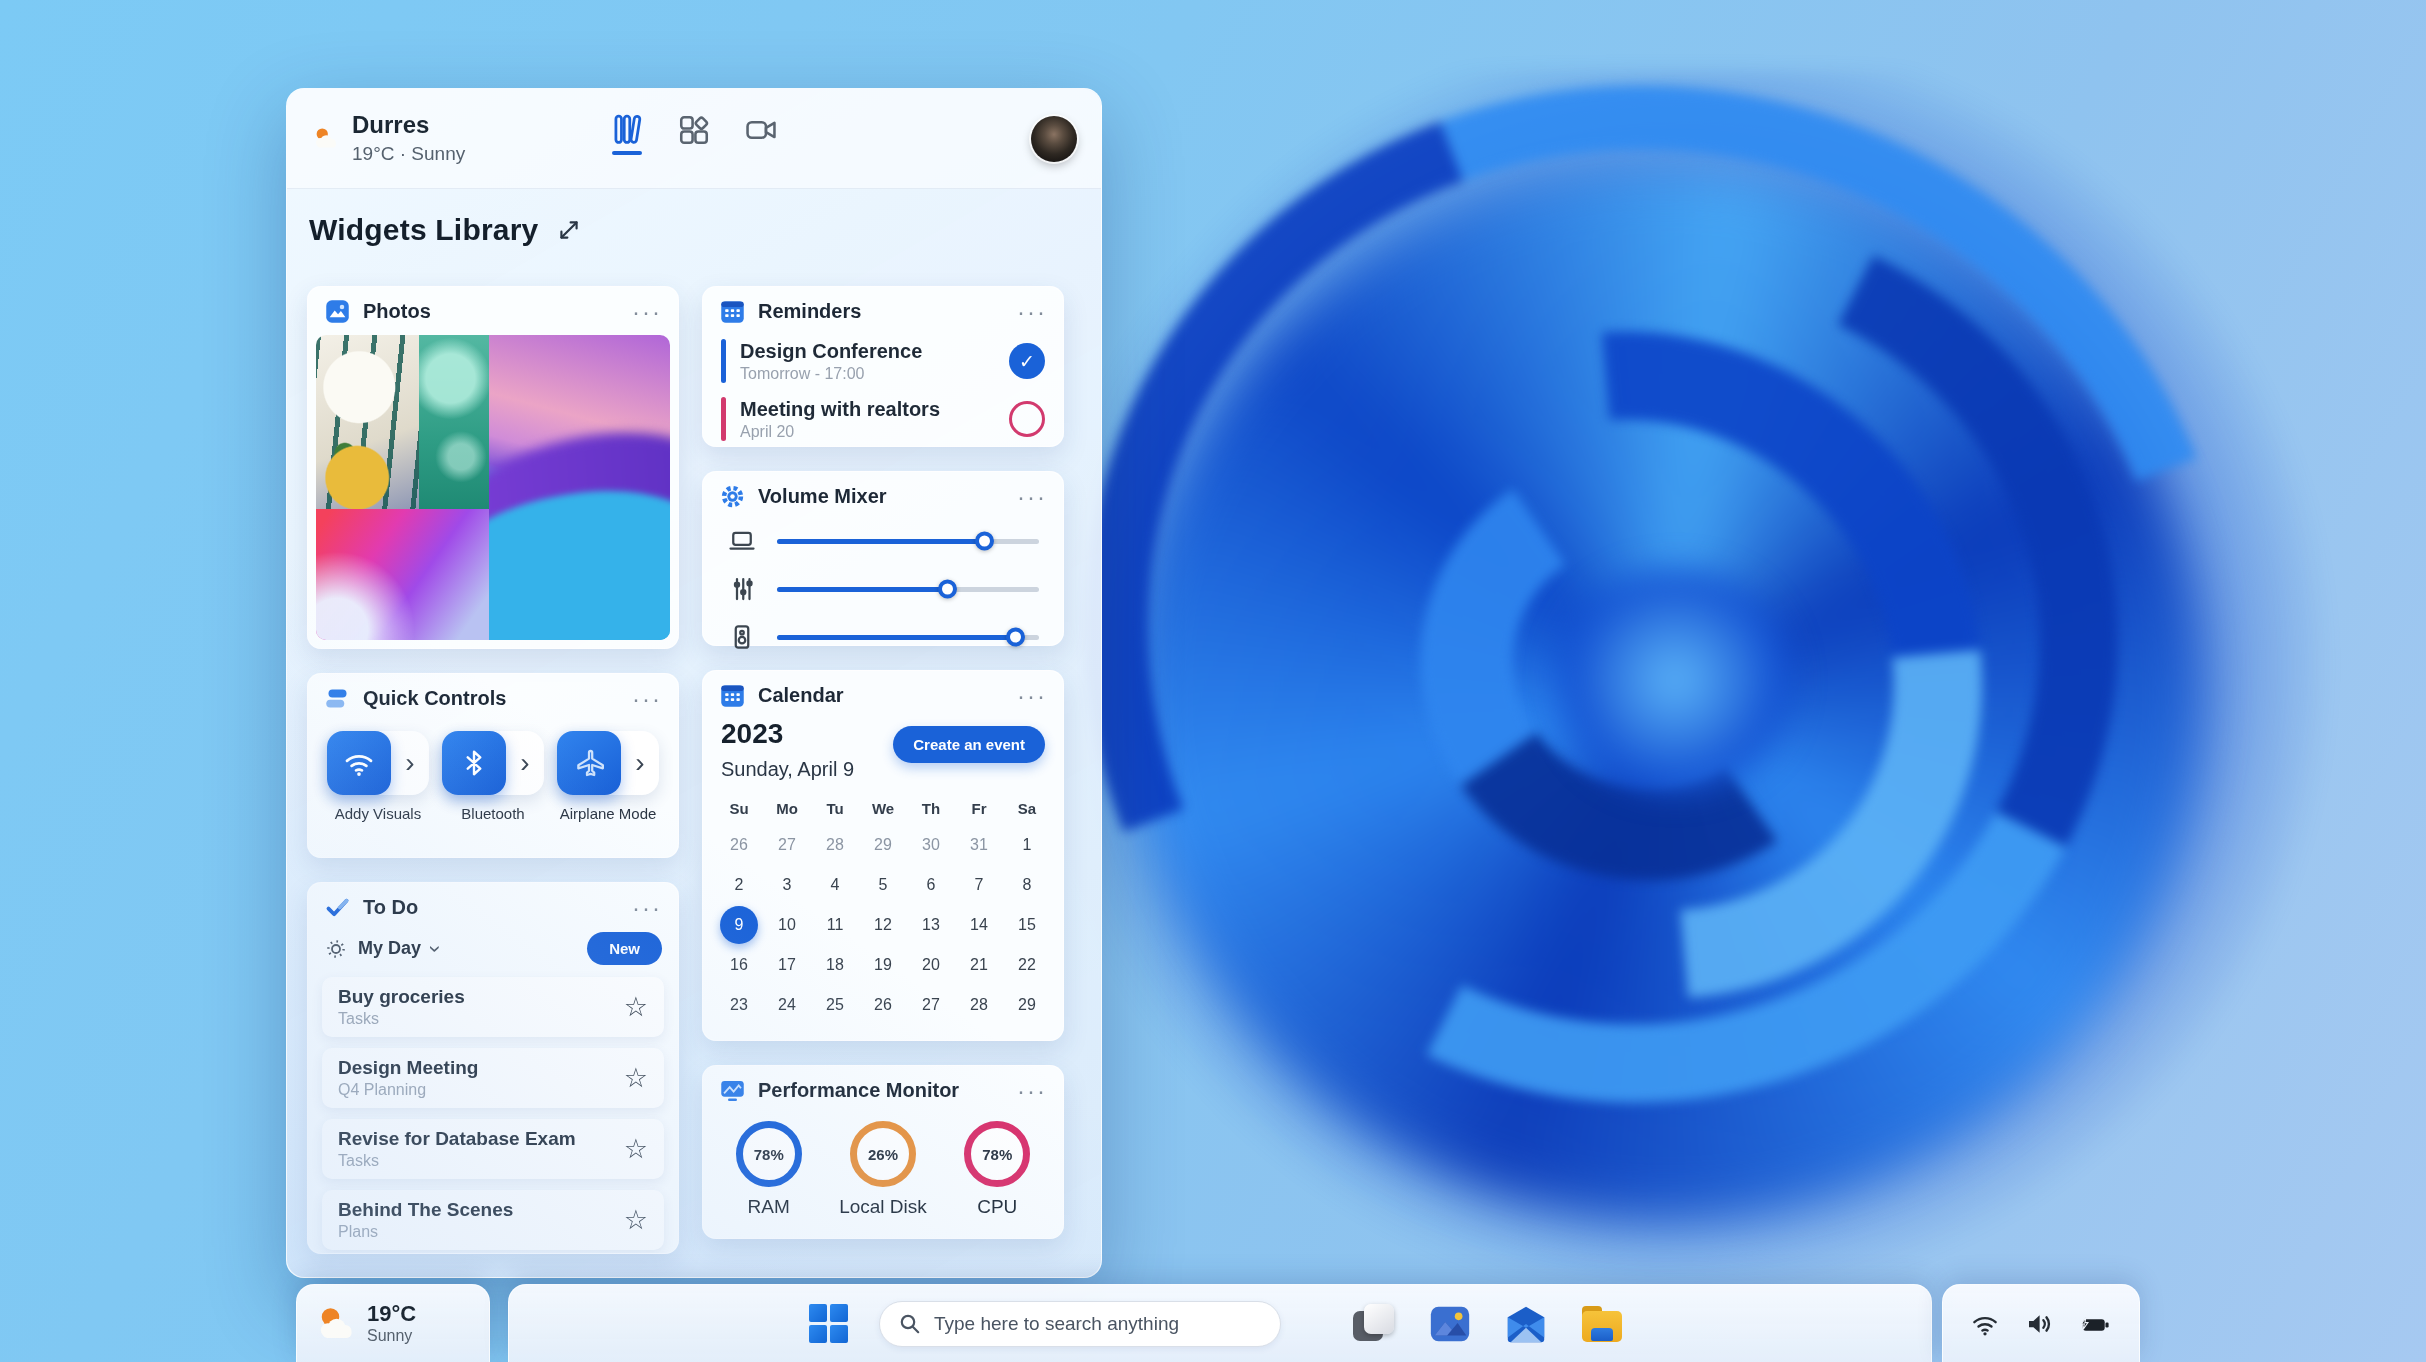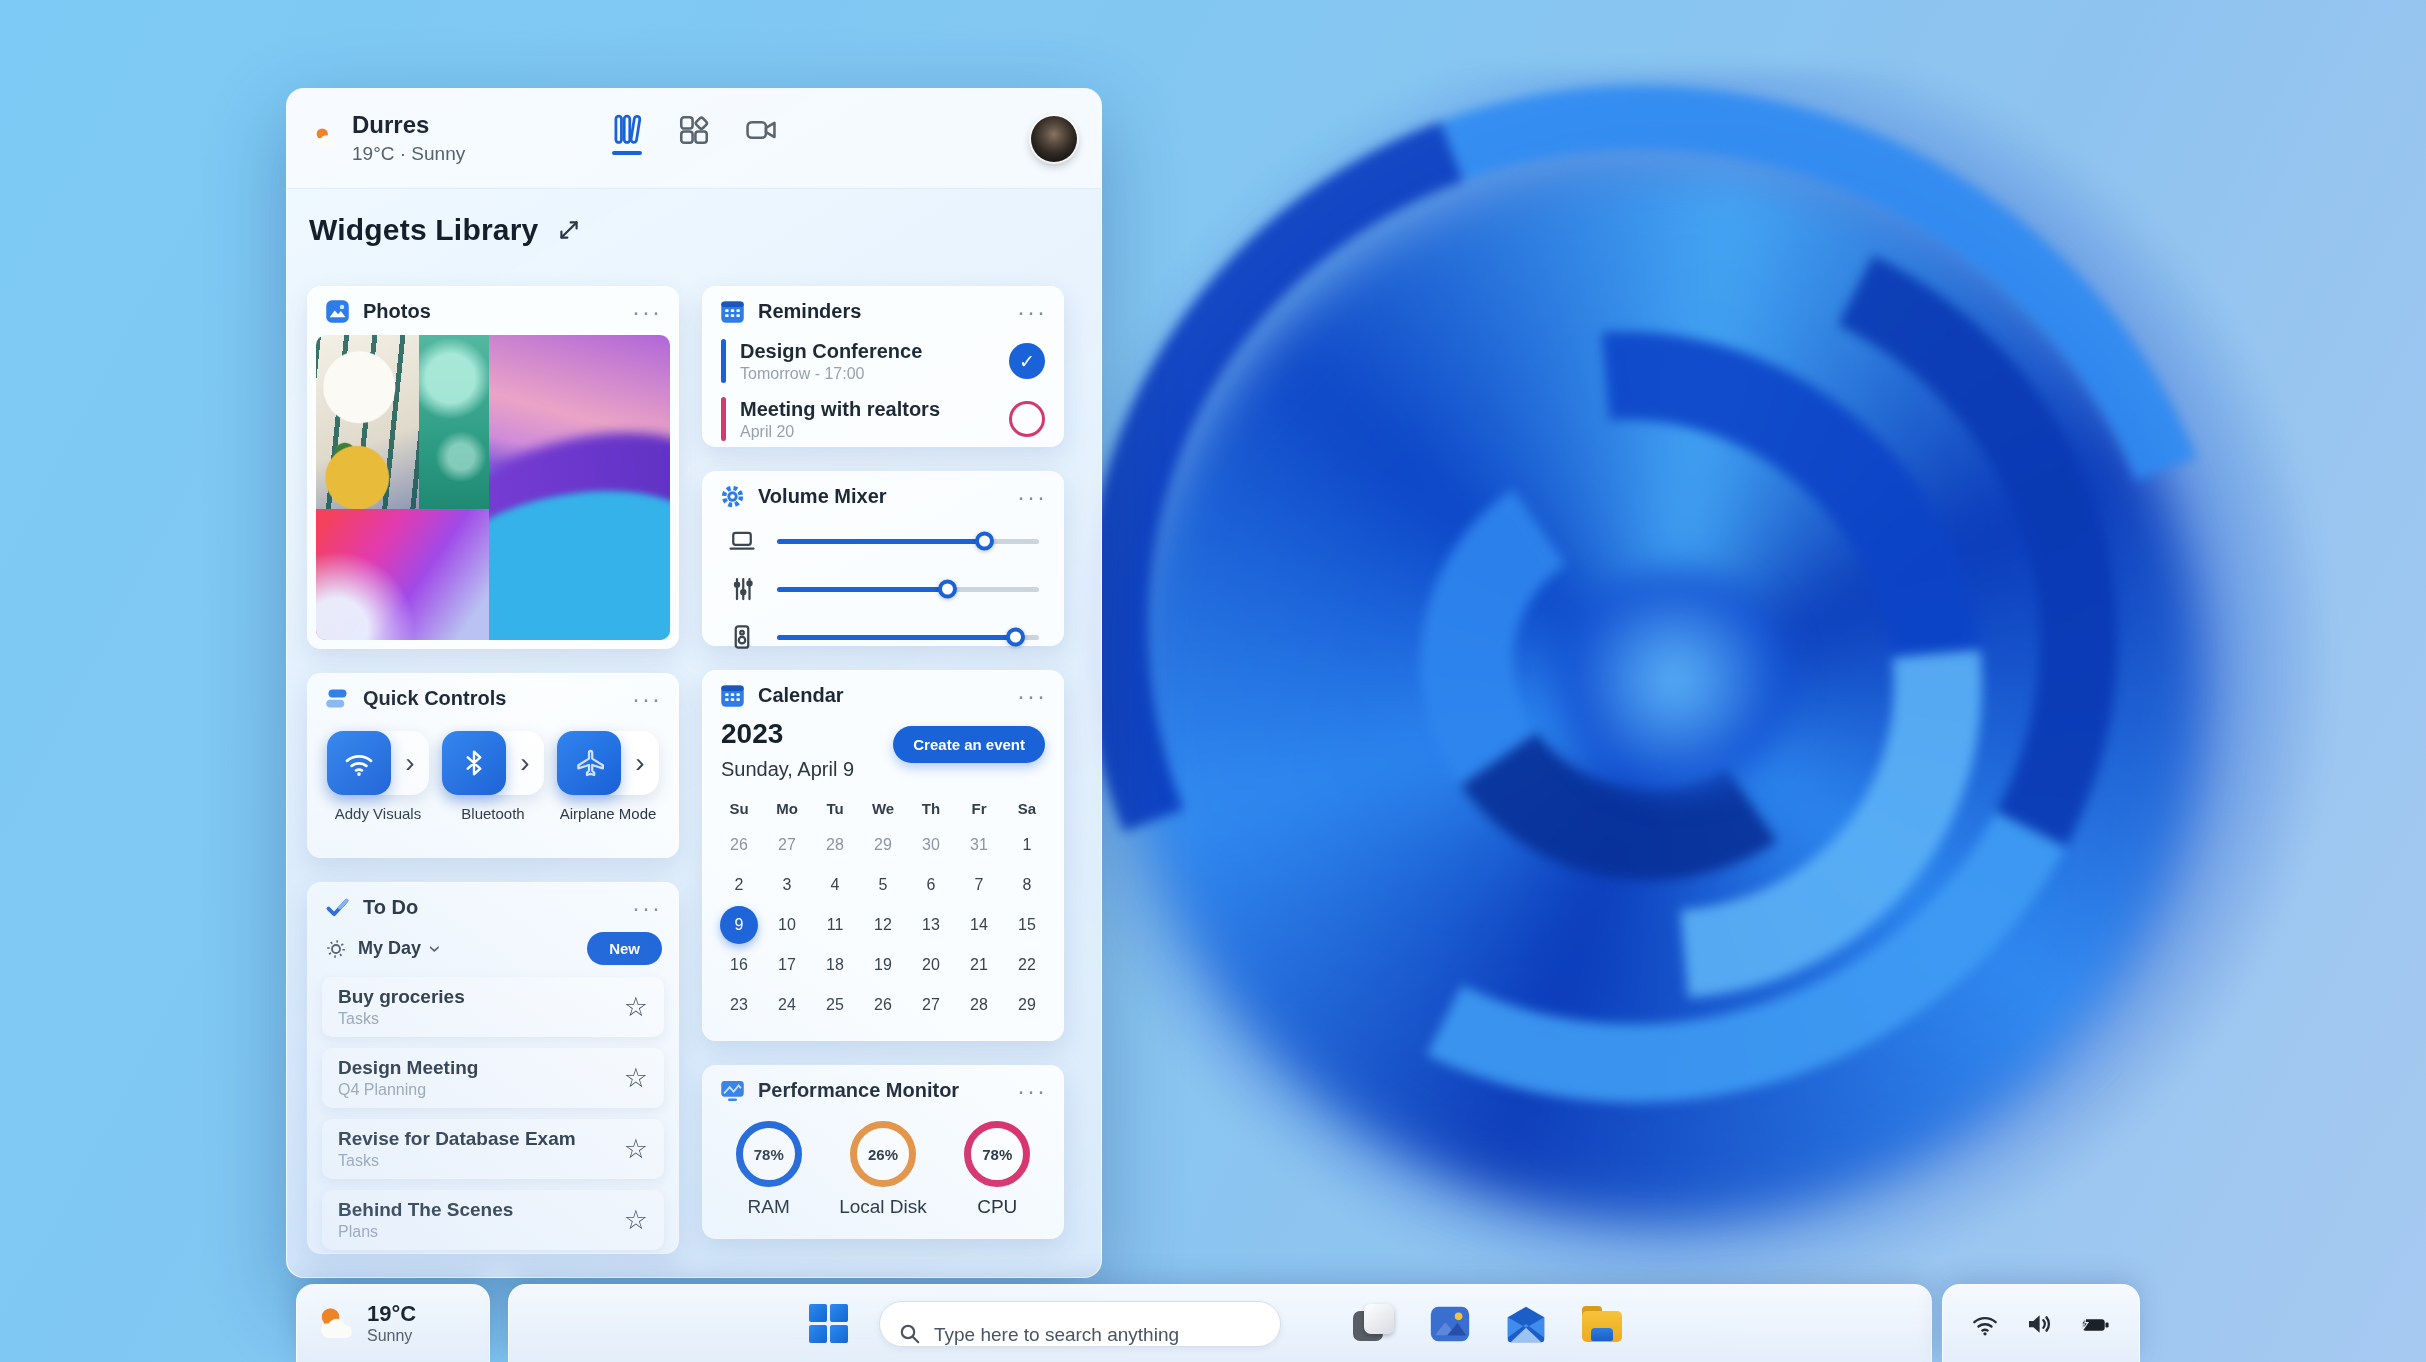--- a/index.html
+++ b/index.html
@@ -153,21 +153,21 @@
     background:linear-gradient(180deg,rgba(248,251,255,.97),rgba(232,240,250,.95));
     box-shadow:0 -6px 24px rgba(25,55,115,.18);border:1px solid rgba(255,255,255,.75);border-bottom:none}
   .tb-weather{left:296px;width:194px;display:flex;align-items:center;gap:12px;padding:0 16px;cursor:pointer}
   .tbw-temp{font-size:22px;font-weight:700;color:#1b2733;line-height:1.05}
   .tbw-cond{font-size:16px;color:#55616e;margin-top:2px}
   .tb-main{left:508px;width:1424px}
   .start{position:absolute;left:300px;top:19px;width:40px;height:40px;display:grid;
     grid-template-columns:18px 18px;grid-template-rows:18px 18px;gap:3px;cursor:pointer}
   .start i{background:linear-gradient(135deg,#2d8af0,#1266d4);border-radius:2px}
   .searchbar{position:absolute;left:370px;top:16px;width:402px;height:46px;background:#fff;
-    border:1px solid #d9dfe8;border-radius:999px;display:flex;align-items:flex-end;gap:12px;padding:0 18px;
+    border:1px solid #d9dfe8;border-radius:999px;display:flex;align-items:center;gap:12px;padding:0 18px;
     box-shadow:0 2px 6px rgba(40,70,130,.08)}
   .searchbar input{border:none;outline:none;flex:1;font-size:19px;color:#2a3442;background:transparent}
   .searchbar input::placeholder{color:#4a5462}
   .tb-apps{position:absolute;left:842px;top:16px;display:flex;gap:30px;align-items:center}
   .app{width:46px;height:46px;position:relative;cursor:pointer}
   .tv-back{position:absolute;left:2px;top:10px;width:30px;height:30px;border-radius:7px;background:#585d66}
   .tv-front{position:absolute;left:13px;top:3px;width:30px;height:30px;border-radius:7px;
     background:linear-gradient(145deg,#fff,#d8dbe2);box-shadow:0 2px 5px rgba(0,0,0,.25)}
   .folder{position:absolute;inset:3px}
   .fold-tab{position:absolute;left:0;top:2px;width:20px;height:12px;border-radius:4px 4px 0 0;background:#d89b18}

